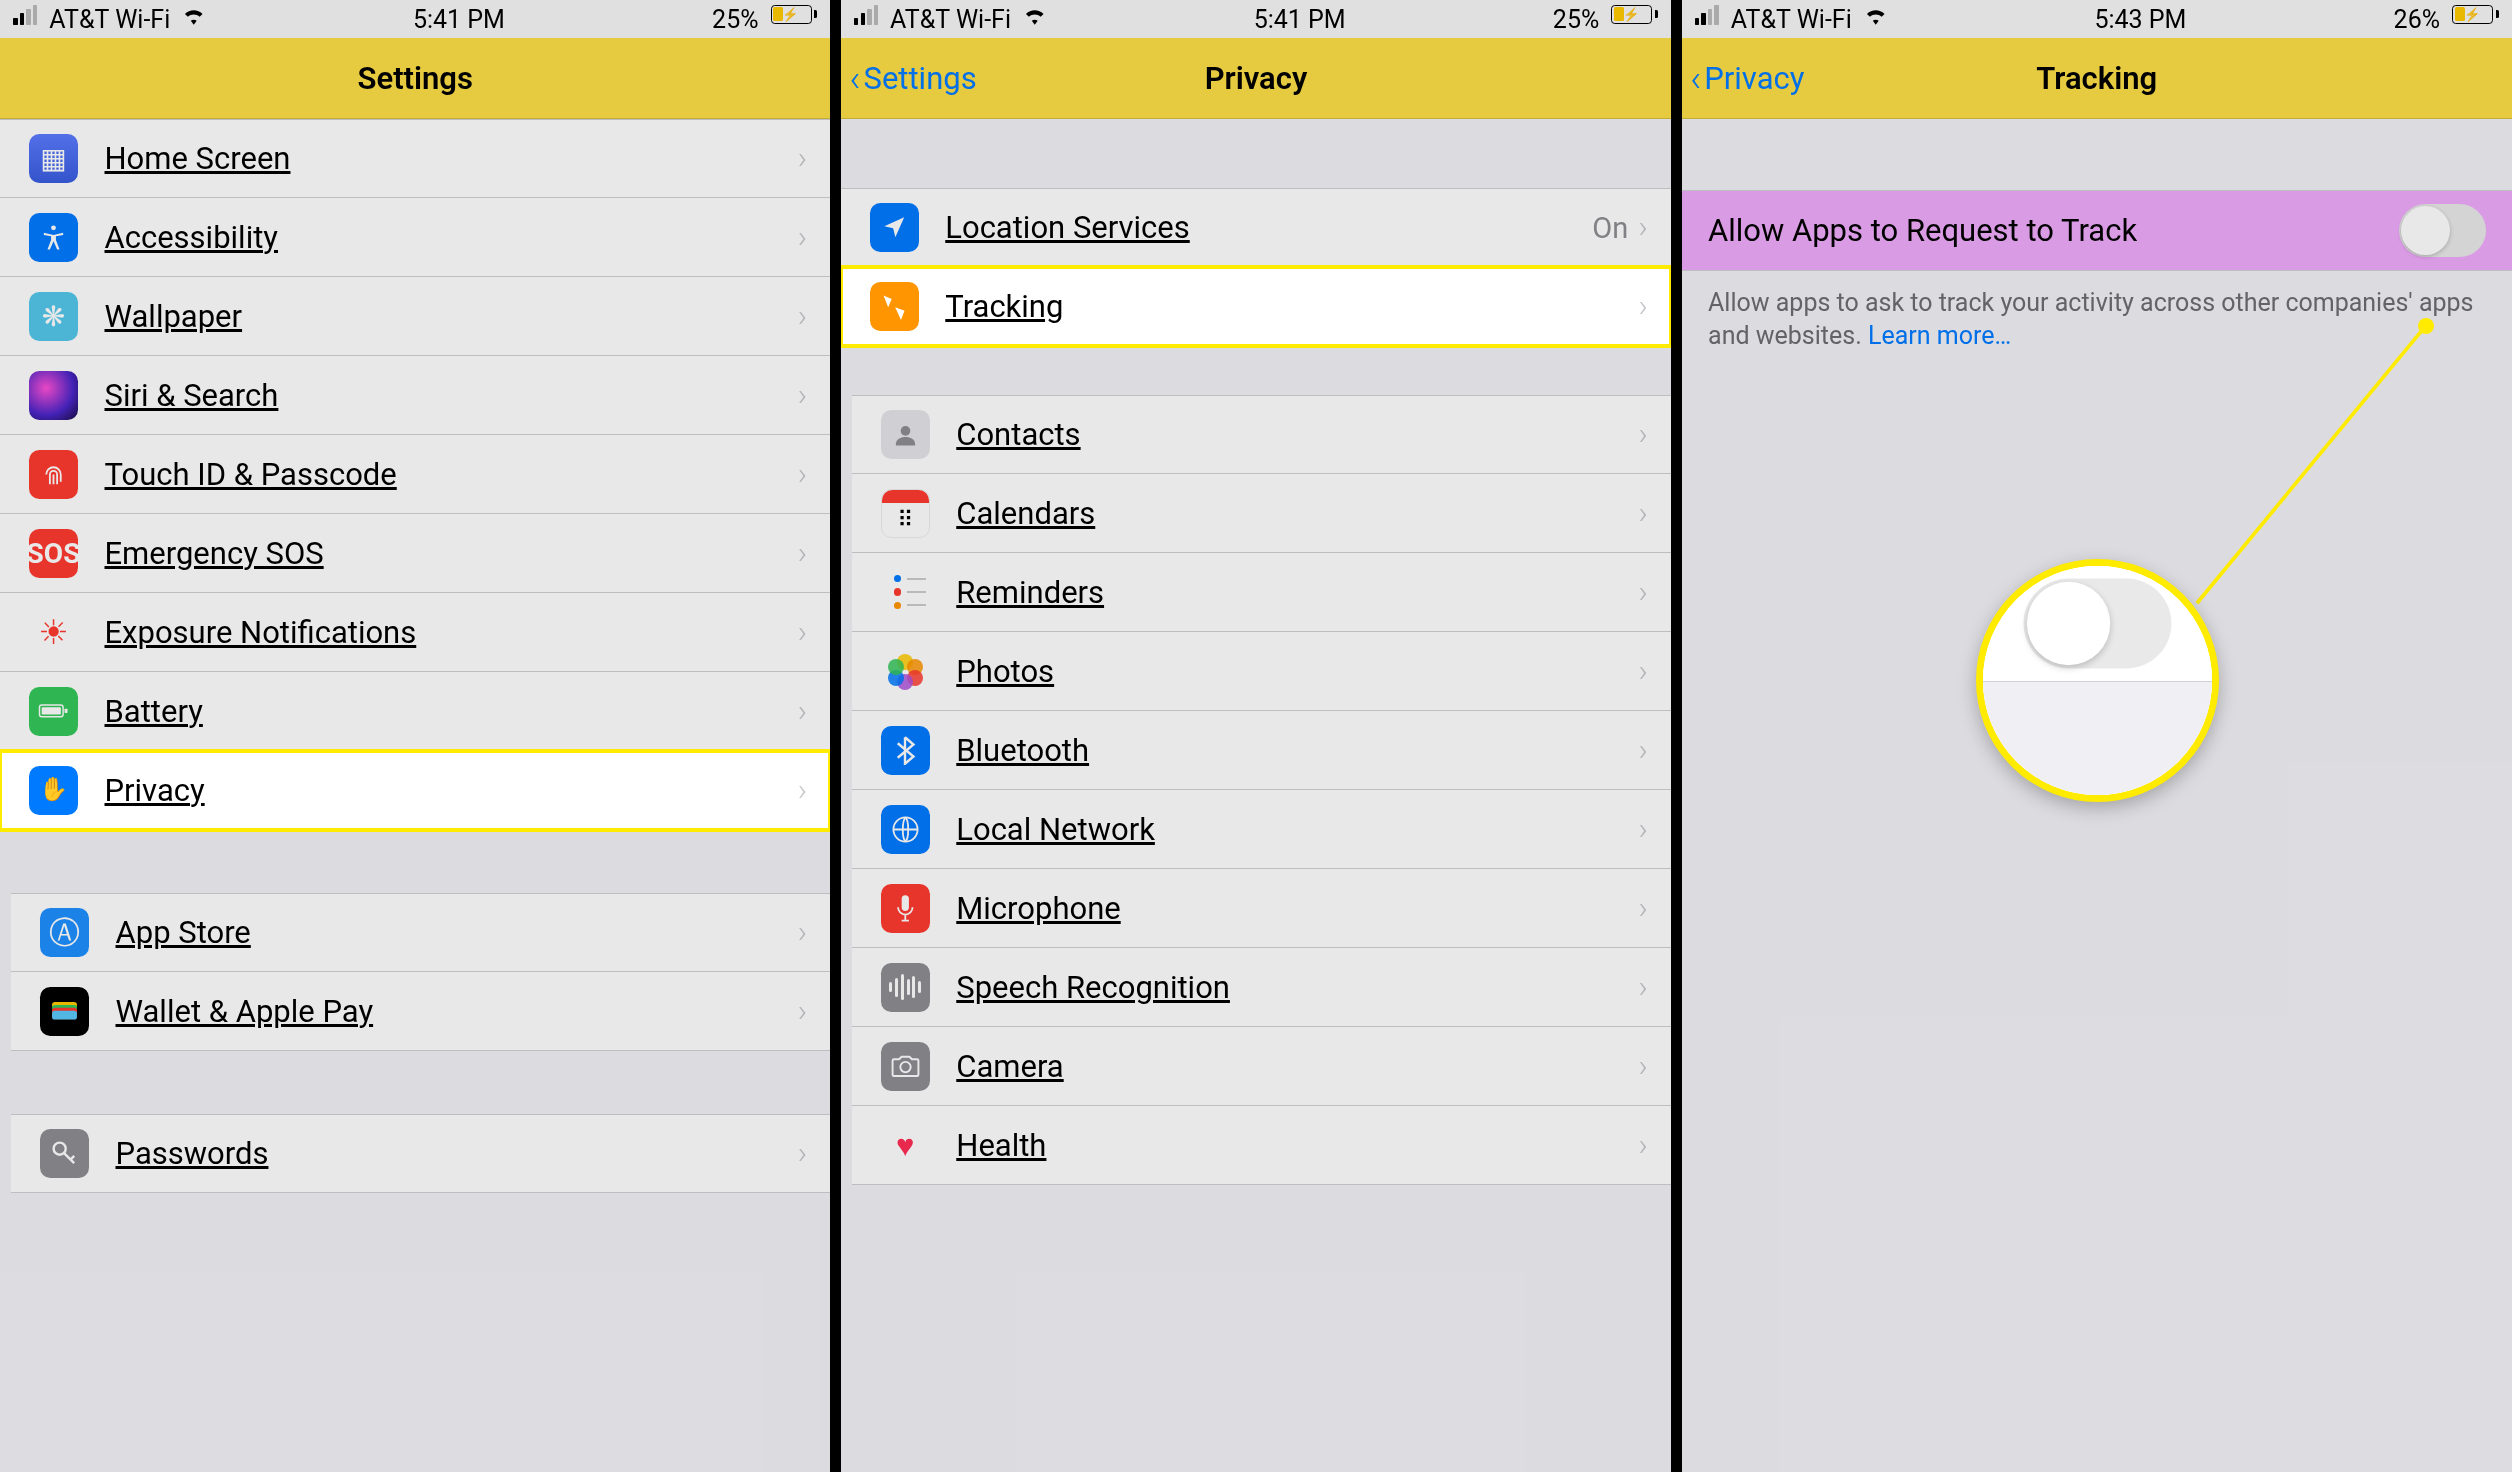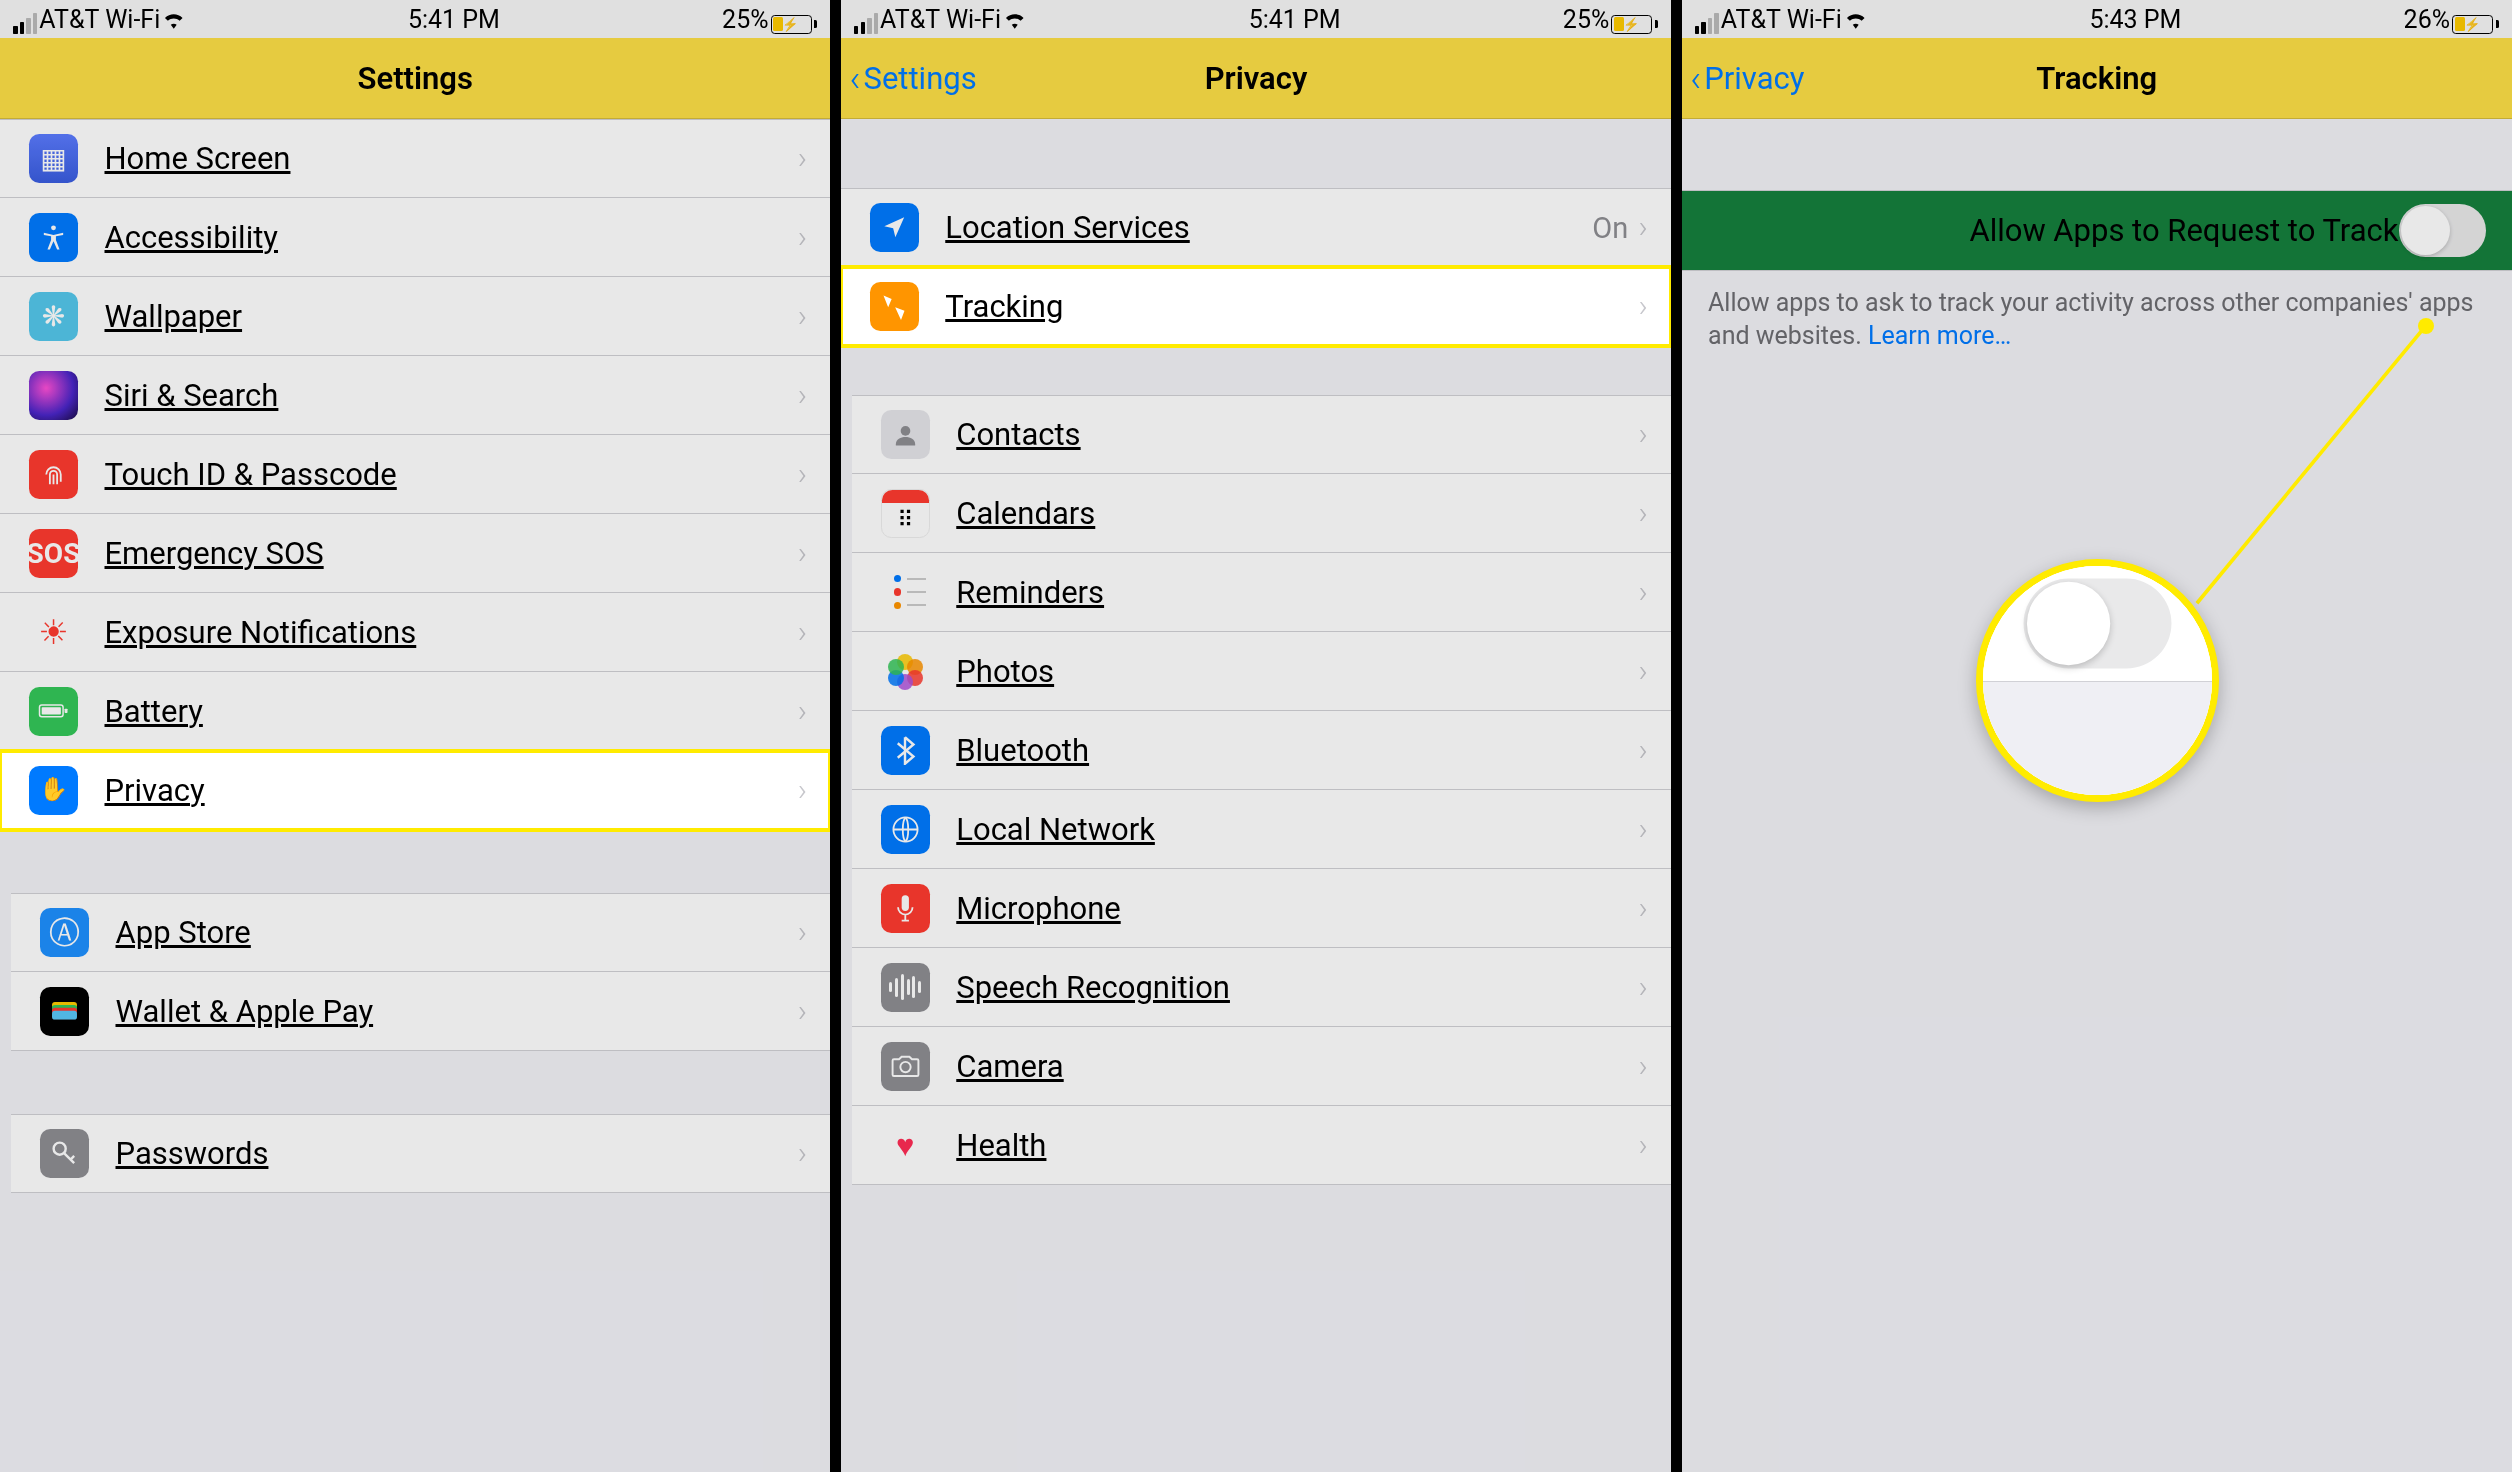--- a/index.html
+++ b/index.html
@@ -35,22 +35,22 @@
     height: 38px;
     display: flex;
     align-items: center;
     justify-content: space-between;
     padding: 0 13.2px;
     font-size: 25px;
     background: #f7f7f7;
   }
   .status-left, .status-right {
     display: flex;
-    align-items: flex-end;
-    gap: 2px;
+    align-items: flex-start;
+    gap: 12px;
   }
   .status-center { font-weight: 400; }
   .signal-bars { display: flex; align-items: flex-end; gap: 2.2px; }
   .signal-bars span {
     width: 4.4px;
     background: #000;
     border-radius: 0.7px;
   }
   .signal-bars span:nth-child(1){ height: 7.4px; }
   .signal-bars span:nth-child(2){ height: 11.8px; }
@@ -130,25 +130,25 @@
   }
   .highlight {
     outline: 4.4px solid #ffeb00;
     outline-offset: -2.2px;
     z-index: 10;
   }
   .group.tight .row + .row { border-top: none; }
   
   .tracking-content { padding-top: 71px; }
   .track-row {
-    background: #15803d;
+    background: #f0abfc;
     height: 81px;
     display: flex;
     align-items: center;
-    justify-content: flex-end;
+    justify-content: space-between;
     padding: 0 26.5px;
     border-top: 0.7px solid #d1d1d6;
     border-bottom: 0.7px solid #d1d1d6;
   }
   .track-label { font-size: 31px; }
   .switch {
     width: 87px; height: 53px;
     background: #e9e9ea;
     border-radius: 26.5px;
     position: relative;

